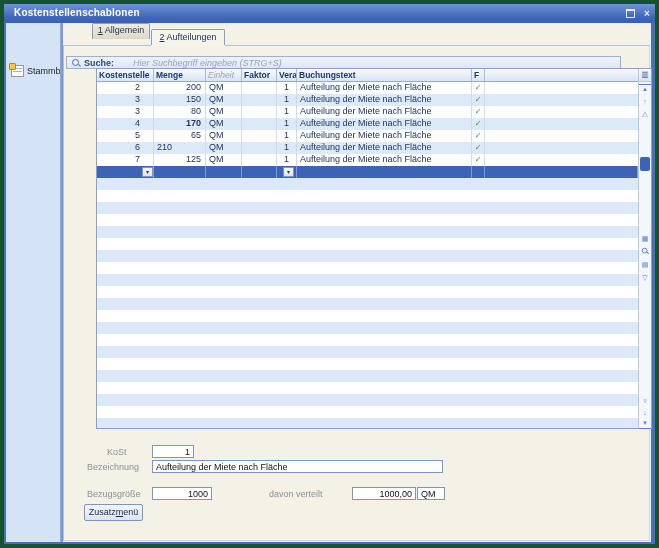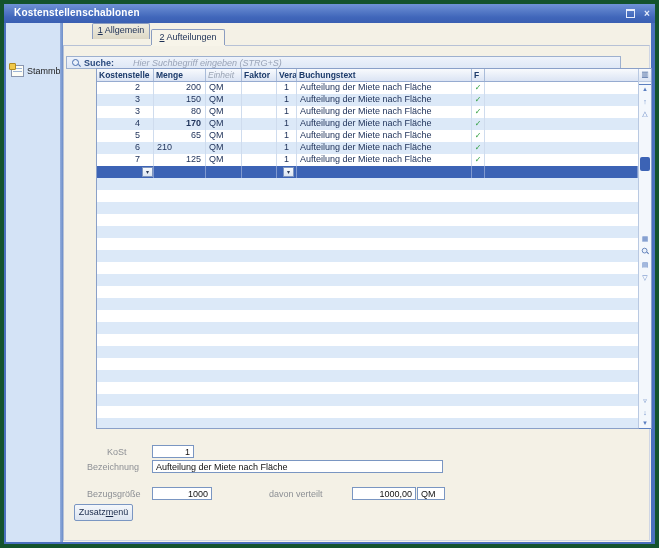--- a/index.html
+++ b/index.html
@@ -238,16 +238,16 @@
 
       <span class="flabel" style="left:24px;top:424px;margin-left:20px;">KoSt</span>
       <input class="finput num" style="left: 89px; top: 422px; width: 42px;" value="1">
       <span class="flabel" style="left:24px;top:439px;">Bezeichnung</span>
       <input class="finput" style="left: 89px; top: 437px; width: 291px;" value="Aufteilung der Miete nach Fläche">
       <span class="flabel" style="left:24px;top:466px;">Bezugsgröße</span>
       <input class="finput num" style="left: 89px; top: 464px; width: 60px;" value="1000">
       <span class="flabel" style="left:206px;top:466px;">davon verteilt</span>
       <input class="finput num" style="left: 289px; top: 464px; width: 64px;" value="1000,00">
       <input class="finput" style="left: 354px; top: 464px; width: 28px;" value="QM">
-      <div class="btn" style="left:11px;top:481px;width:59px;height:17px;text-align:center;"><span>Zusatz</span><u>m</u><span>enü</span></div>
+      <div class="btn" style="left:21px;top:481px;width:59px;height:17px;text-align:center;"><span>Zusatz</span><u>m</u><span>enü</span></div>
     </div>
   </div>
 </div>
 
 </body></html>

